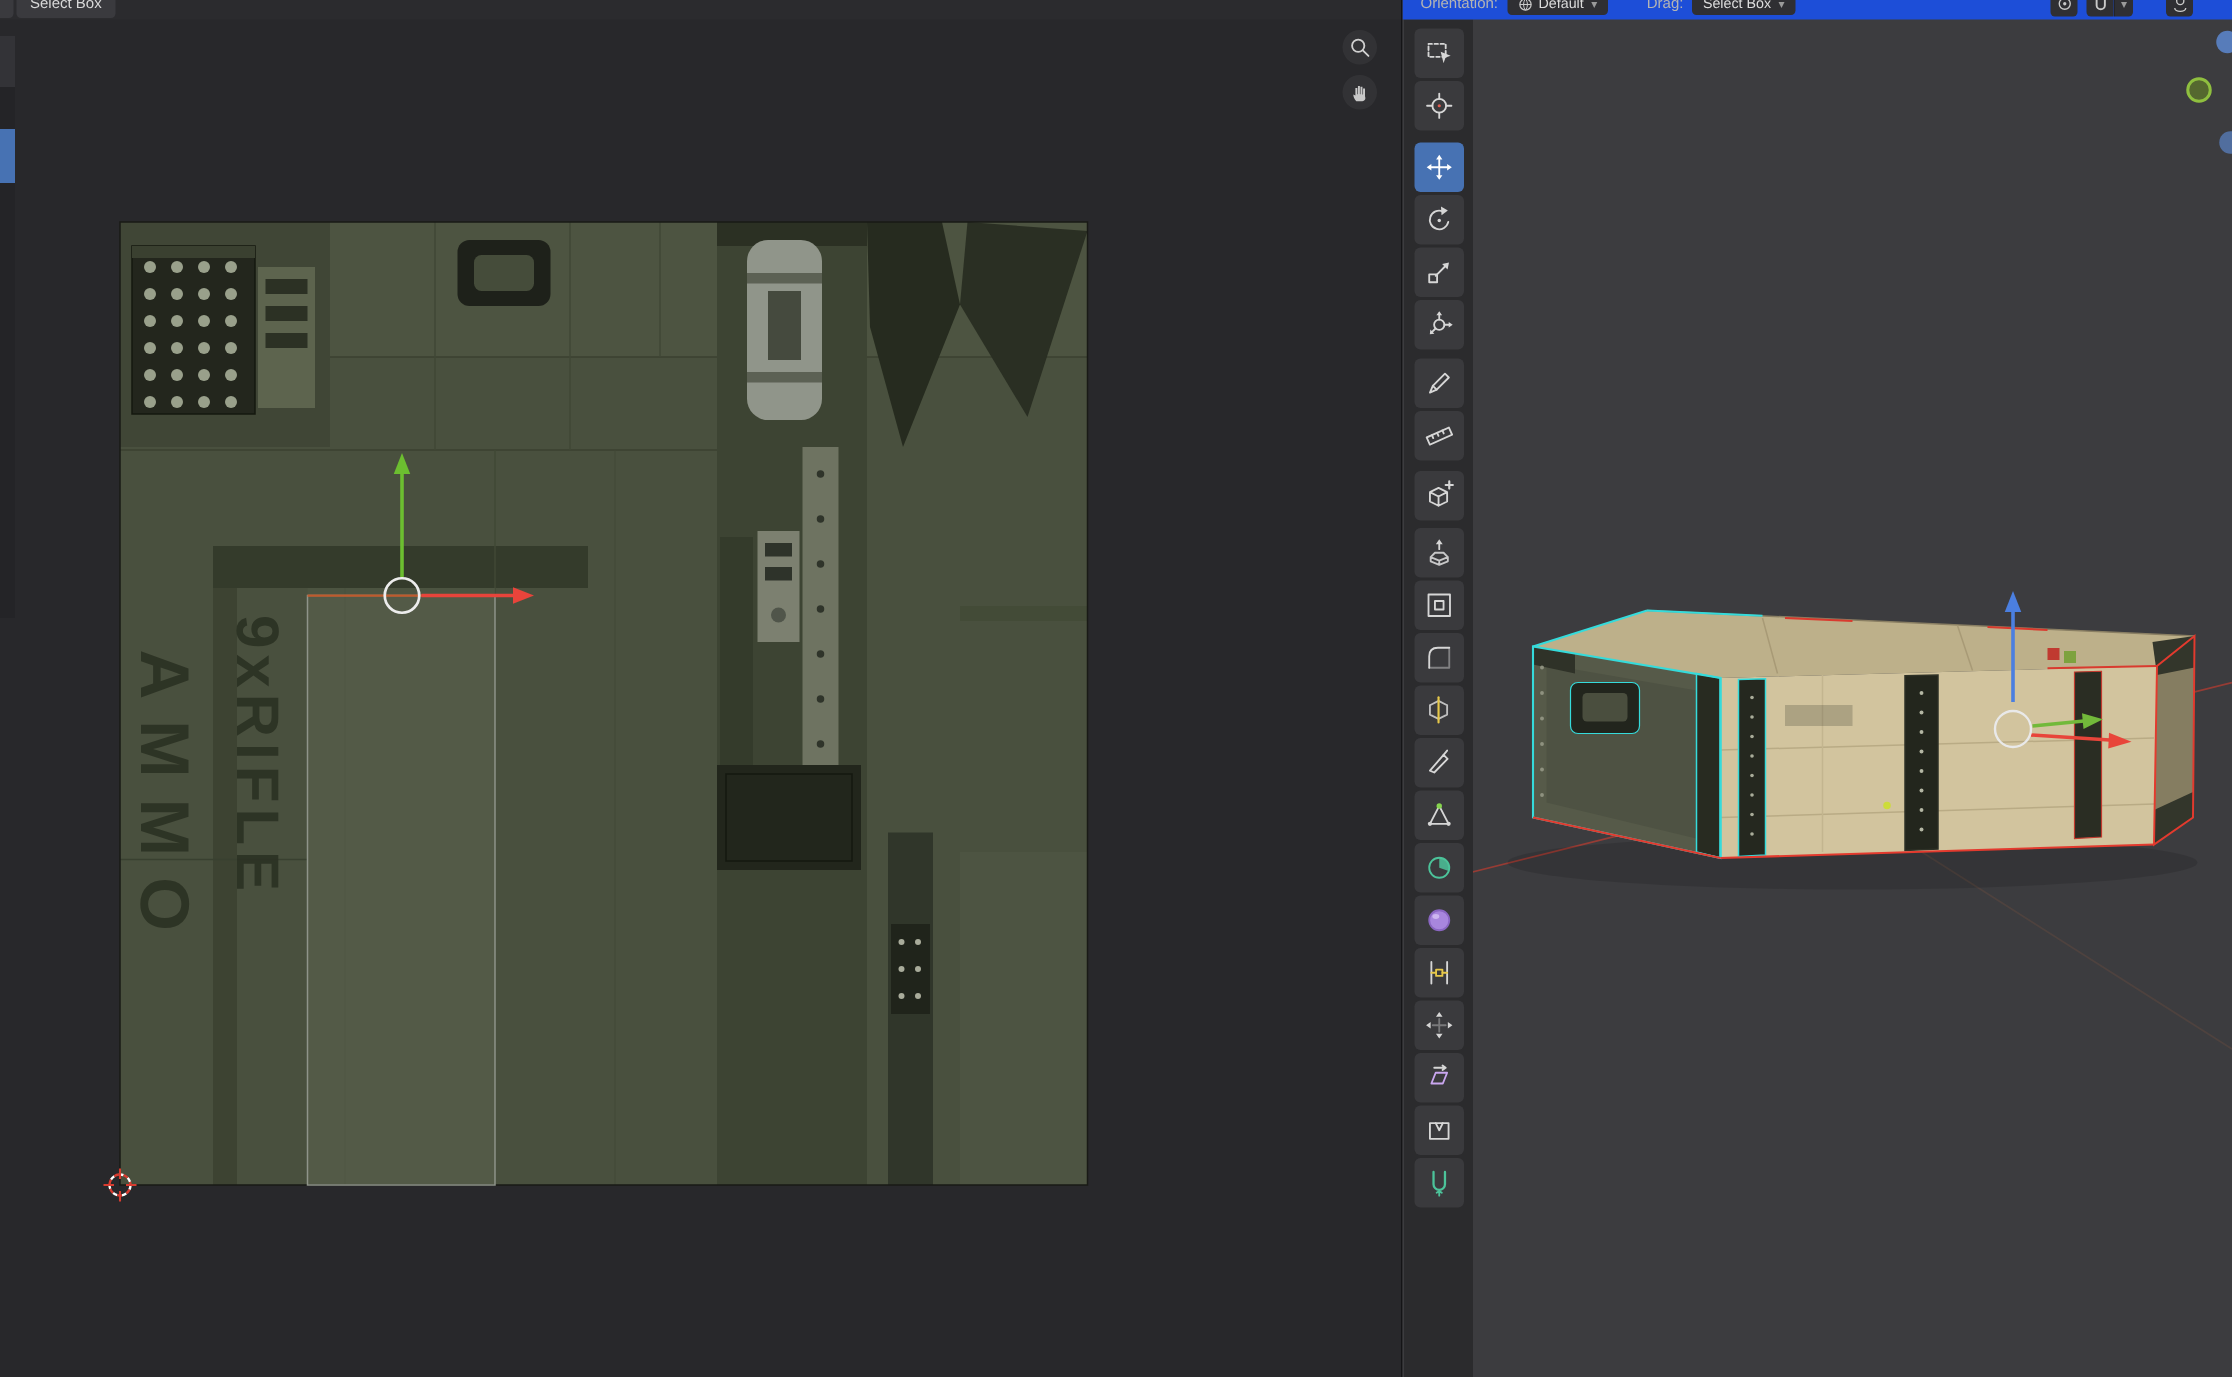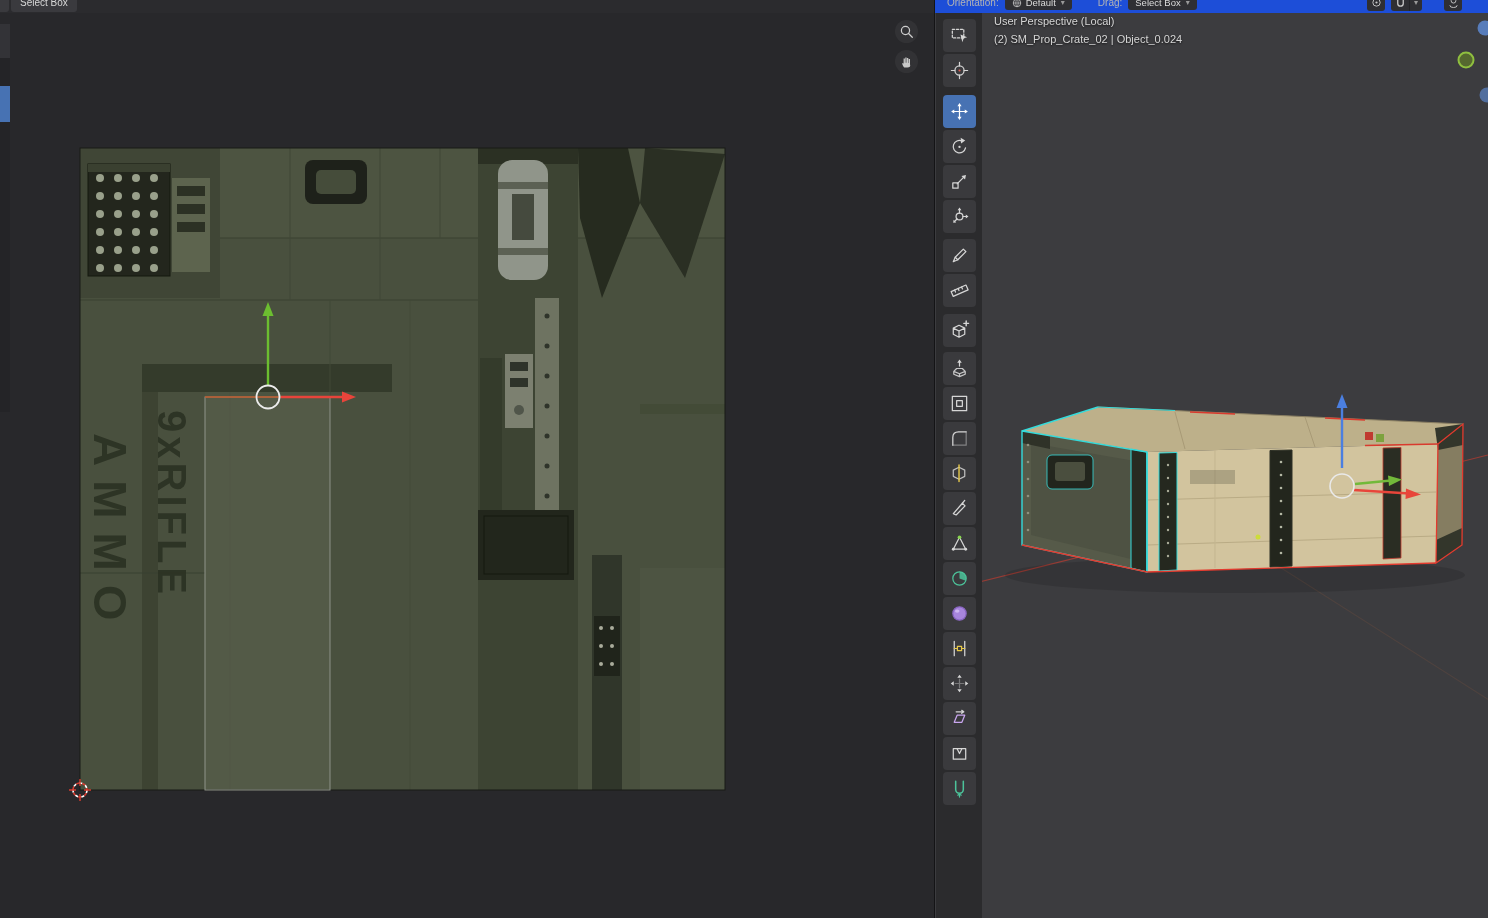--- a/index.html
+++ b/index.html
@@ -295,24 +295,20 @@
         <circle cx="407" cy="486" r="12" fill="none" stroke="#e9e9e9" stroke-width="1.6"></circle>
       </g>
 
       <g>
         <circle cx="550" cy="28" r="7.5" fill="#5a83c8" opacity="0.9"></circle>
         <circle cx="531" cy="60" r="7.5" fill="#55682f" stroke="#8fbf3f" stroke-width="2"></circle>
         <circle cx="552" cy="95" r="7.5" fill="#5a83c8" opacity="0.7"></circle>
       </g>
     </svg>
 
-    <div class="vp-info">
-      <div>User Perspective (Local)</div>
-      <div>(2) SM_Prop_Crate_02 | Object_0.024</div>
-    </div>
 
     <div class="toolbar-col">
       <div id="toolbar">
           <div class="tool-btn">
             <svg viewBox="0 0 22 22">
               <g stroke="currentColor" fill="none" stroke-width="1.3" stroke-linecap="round" stroke-linejoin="round">
                 <rect x="3.5" y="4.5" width="12" height="9" stroke-dasharray="2.4,1.8"></rect>
                 <path d="M12,10 L19,12.8 L15.4,14 L14,18 Z" fill="currentColor" stroke="none"></path>
               </g>
             </svg>

